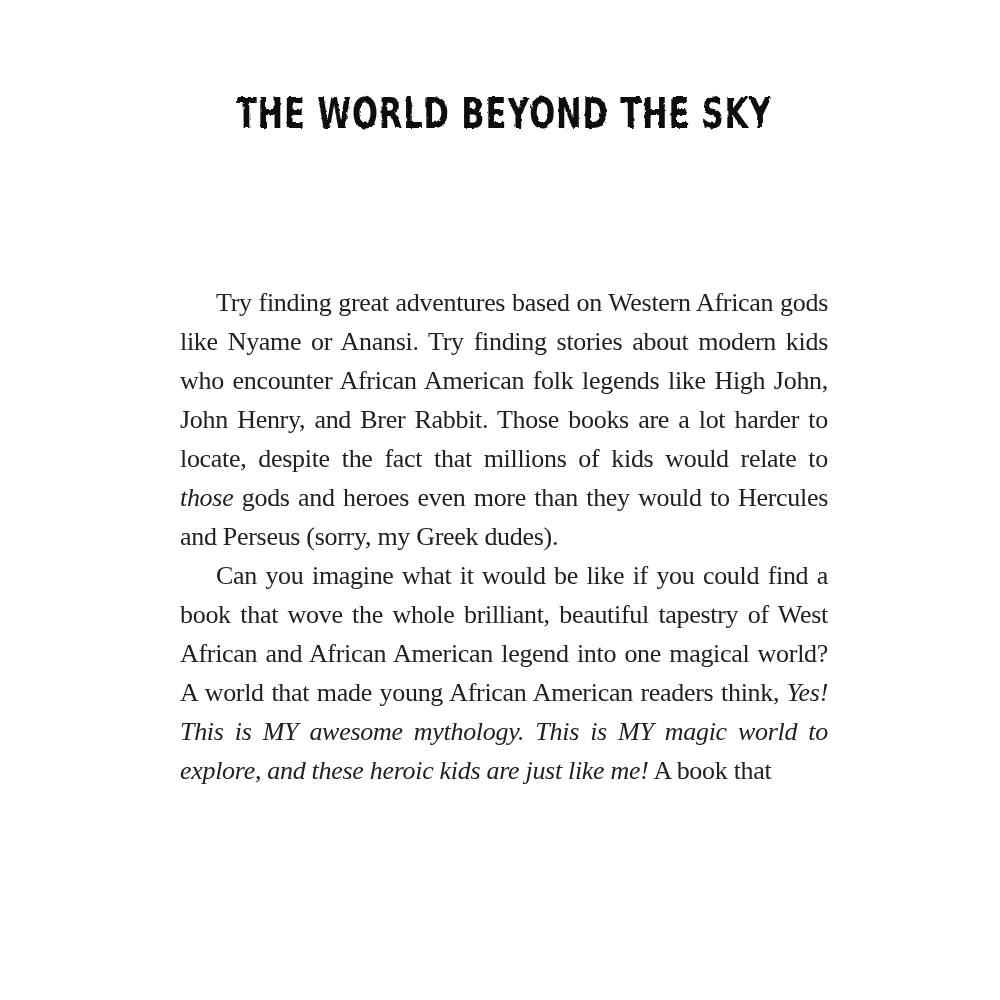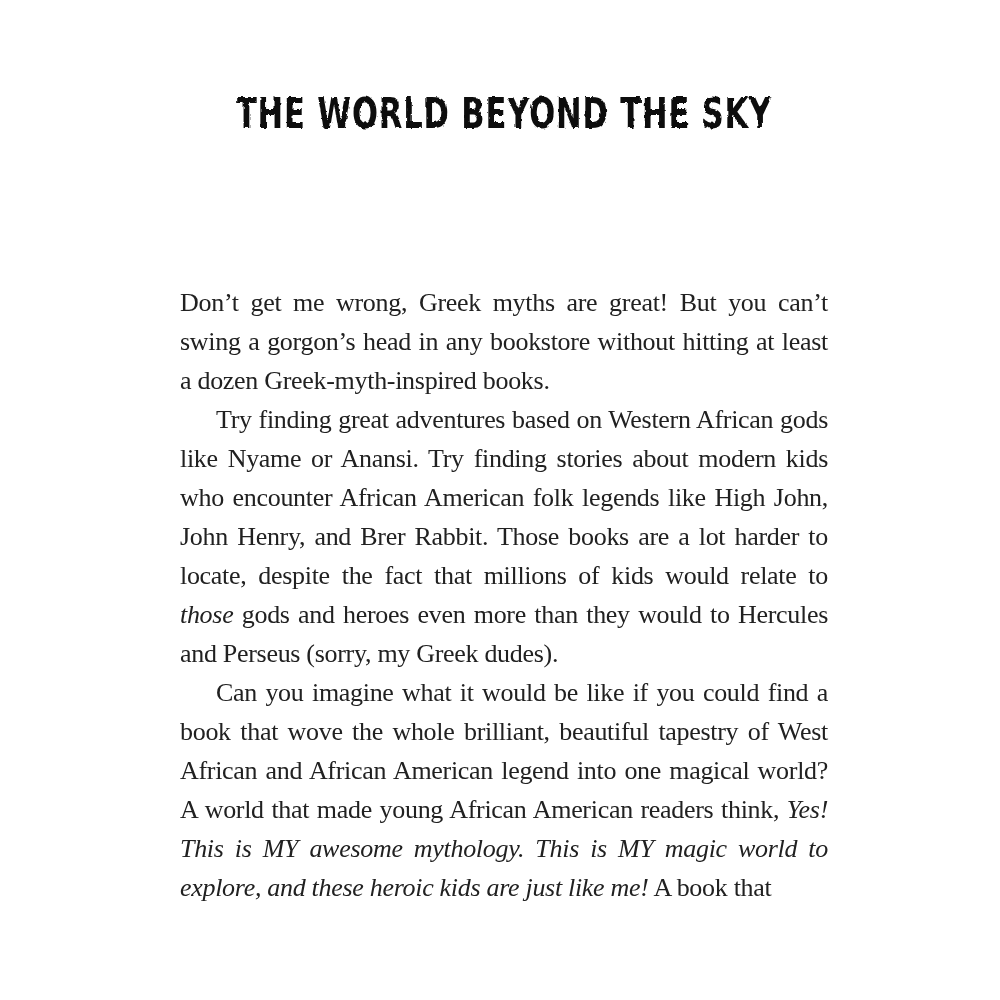--- a/index.html
+++ b/index.html
@@ -64,17 +64,16 @@
   <filter id="roughen">
     <feTurbulence type="fractalNoise" baseFrequency="0.18" numOctaves="2" result="noise"></feTurbulence>
     <feDisplacementMap in="SourceGraphic" in2="noise" scale="3.5"></feDisplacementMap>
   </filter>
 </svg>
 
 <div class="page">
   <h1 class="chapter-title">THE WORLD BEYOND THE SKY</h1>
 
   <div class="body-text">
-    <p><span>Don’t get me wrong, Greek myths are great! But you can’t swing a gorgon’s head in any bookstore without hitting at least a dozen Greek-myth-inspired books.</span></p>
     <p class="indent"><span>Try finding great adventures based on Western African gods like Nyame or Anansi. Try finding stories about modern kids who encounter African American folk legends like High John, John Henry, and Brer Rabbit. Those books are a lot harder to locate, despite the fact that millions of kids would relate to </span><i>those</i><span> gods and heroes even more than they would to Hercules and Perseus (sorry, my Greek dudes).</span></p>
     <p class="indent"><span>Can you imagine what it would be like if you could find a book that wove the whole brilliant, beautiful tapestry of West African and African American legend into one magical world? A world that made young African American readers think, </span><i>Yes! This is MY awesome mythology. This is MY magic world to explore, and these heroic kids are just like me!</i><span> A book that</span></p>
   </div>
 </div>
 
 </body></html>

